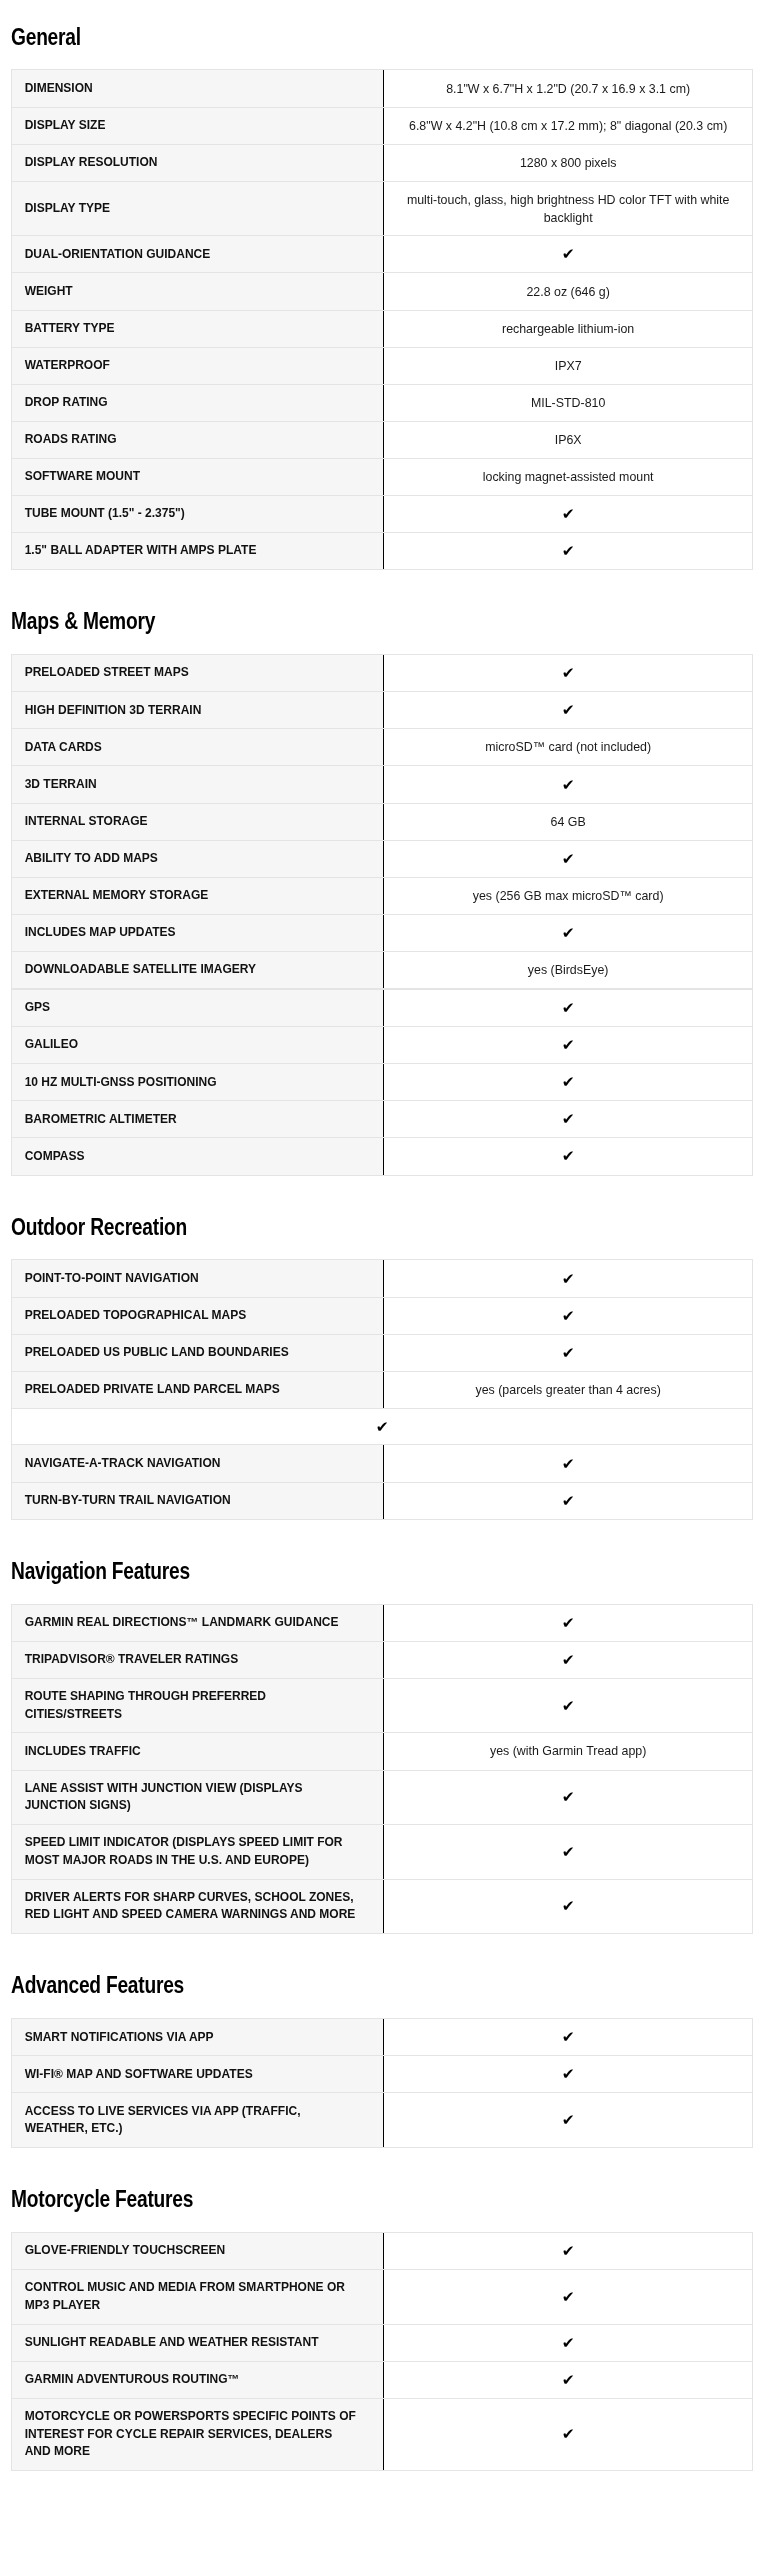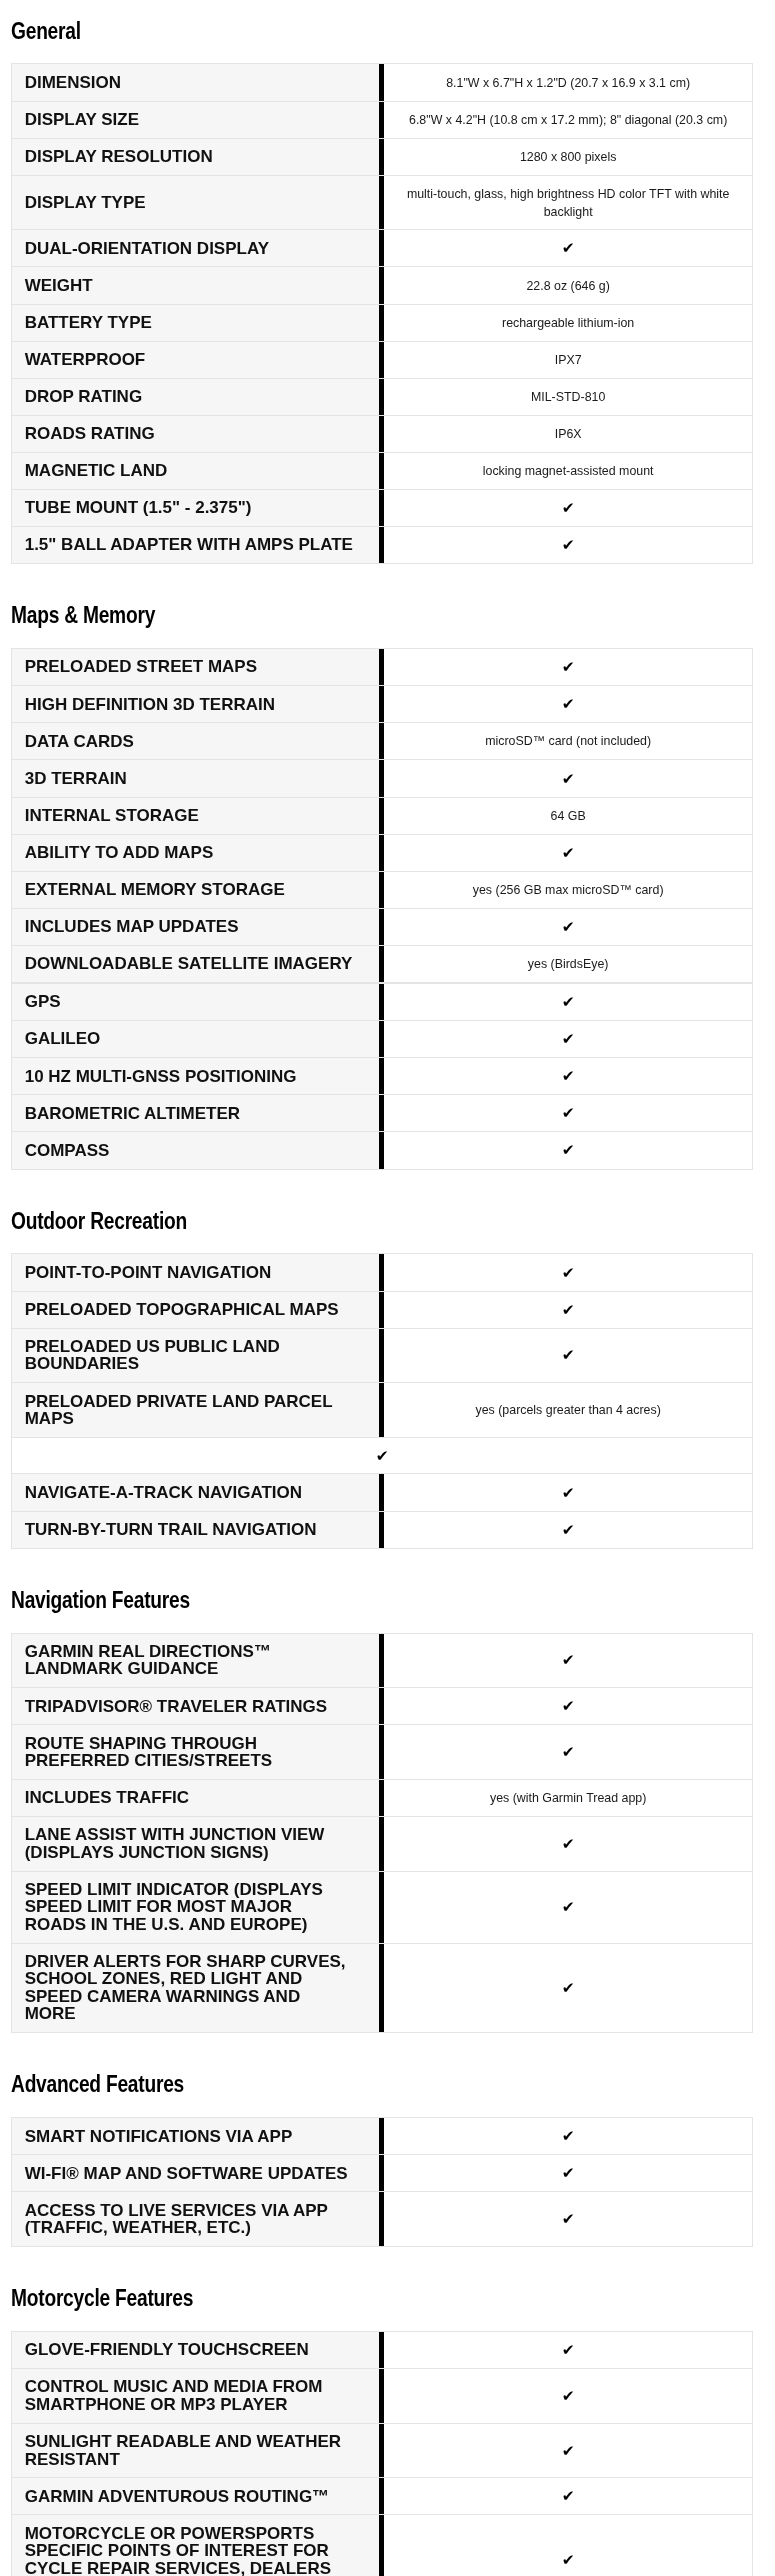--- a/index.html
+++ b/index.html
@@ -10,21 +10,21 @@
   }
   .page{padding:17.5px 23px 10.3px 11.3px;box-sizing:border-box;}
   .spec-section{margin:0;}
   .section-title{
     margin:38px 0 19.6px 0;
     font-size:24px;
     font-weight:700;
     color:#000;
     line-height:1.1;
   }
-  .spec-section:first-child .section-title{margin-top:0;}
+  .spec-section:first-child .section-title{margin-top:6px;}
   .title-text{
     display:inline-block;
     transform:scaleX(0.8);
     transform-origin:0 50%;
     letter-spacing:-0.3px;
     white-space:nowrap;
   }
   .spec-table{
     border:1px solid #e4e4e4;
     background:#fff;
@@ -33,26 +33,26 @@
     display:flex;
     align-items:stretch;
     border-bottom:1px solid #e4e4e4;
   }
   .spec-row:last-child{border-bottom:none;}
   .spec-label{
     width:372px;
     flex:0 0 auto;
     box-sizing:border-box;
     background:#f6f6f6;
-    border-right:5px solid #000000;
+    border-right:1px solid #000000;
     padding:9.3px 24px 9.3px 12.4px;
     display:flex;
     align-items:center;
     font-weight:700;
-    font-size:17px;
+    font-size:12px;
     line-height:17.5px;
     color:#111;
   }
   .spec-value{
     flex:1 1 auto;
     display:flex;
     align-items:center;
     justify-content:center;
     text-align:center;
     padding:8.8px 15.5px;
@@ -94,21 +94,21 @@
           <div class="spec-value">1280 x 800 pixels</div>
         </div>
         <div class="spec-row">
           <div class="spec-label">
             <span><span>DISPLAY TYPE</span></span>
           </div>
           <div class="spec-value">multi-touch, glass, high brightness HD color TFT with white backlight</div>
         </div>
         <div class="spec-row">
           <div class="spec-label">
-            <span><span>DUAL-ORIENTATION DISPLAY</span></span>
+            <span><span>DUAL-ORIENTATION GUIDANCE</span></span>
           </div>
           <div class="spec-value check">✔</div>
         </div>
         <div class="spec-row">
           <div class="spec-label">
             <span><span>WEIGHT</span></span>
           </div>
           <div class="spec-value">22.8 oz (646 g)</div>
         </div>
         <div class="spec-row">
@@ -130,21 +130,21 @@
           <div class="spec-value">MIL-STD-810</div>
         </div>
         <div class="spec-row">
           <div class="spec-label">
             <span><span>ROADS RATING</span></span>
           </div>
           <div class="spec-value">IP6X</div>
         </div>
         <div class="spec-row">
           <div class="spec-label">
-            <span><span>MAGNETIC LAND</span></span>
+            <span><span>SOFTWARE MOUNT</span></span>
           </div>
           <div class="spec-value">locking magnet-assisted mount</div>
         </div>
         <div class="spec-row">
           <div class="spec-label">
             <span><span>TUBE MOUNT (1.5" - 2.375")</span></span>
           </div>
           <div class="spec-value check">✔</div>
         </div>
         <div class="spec-row">

